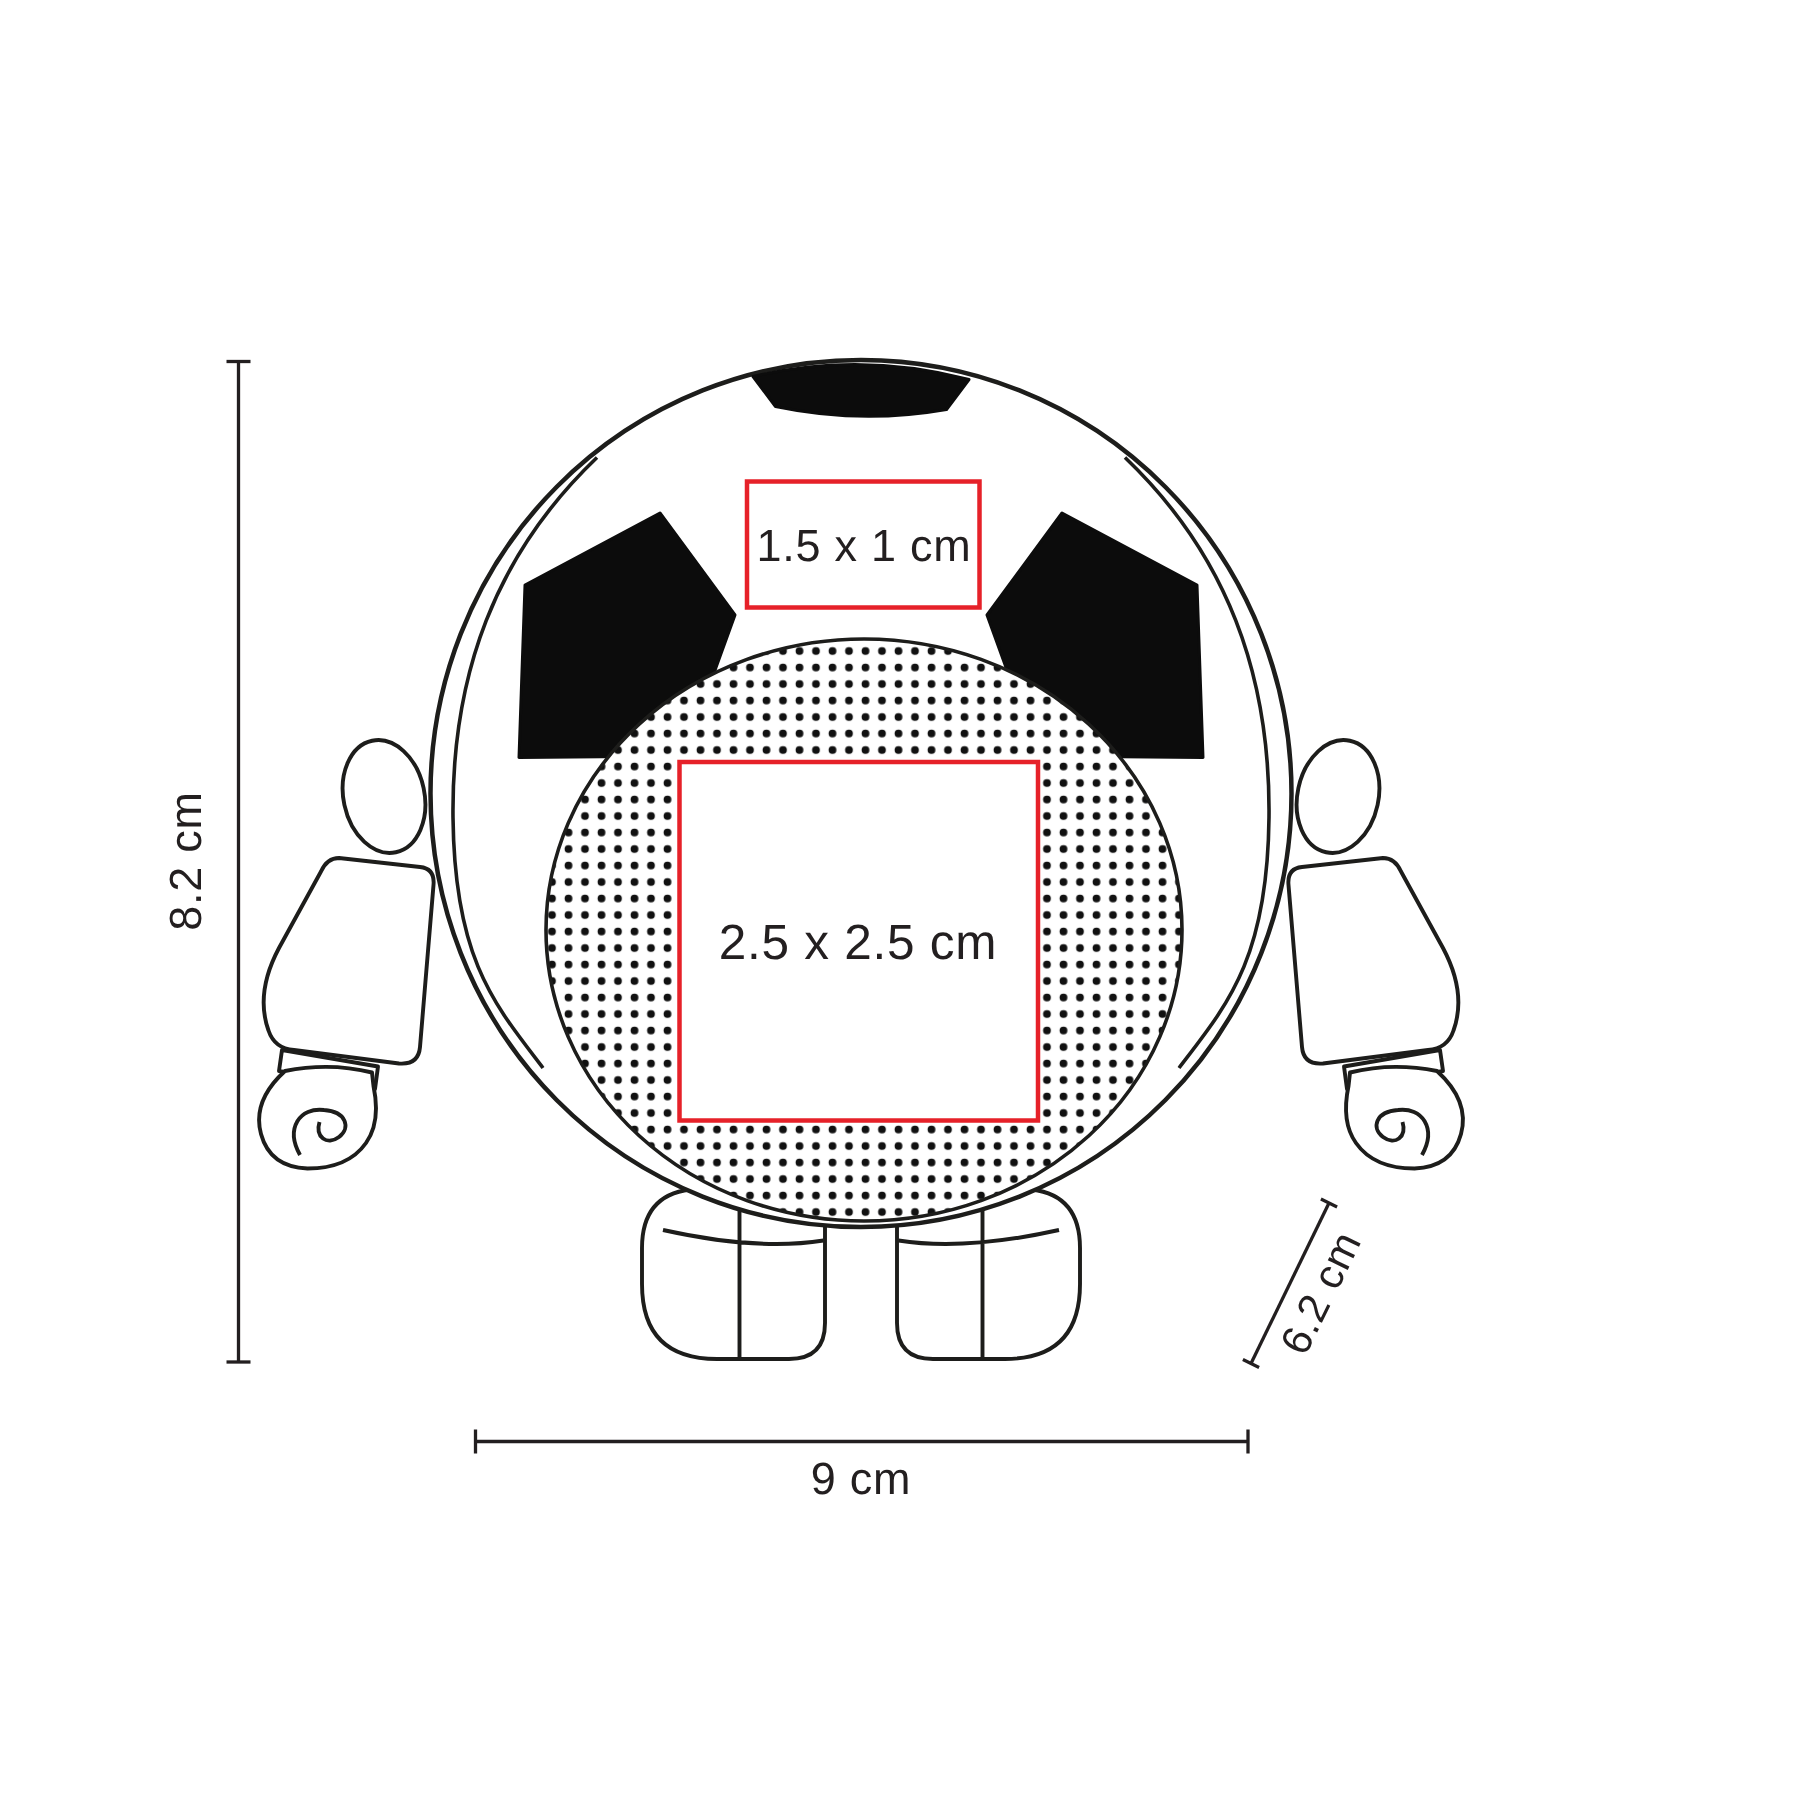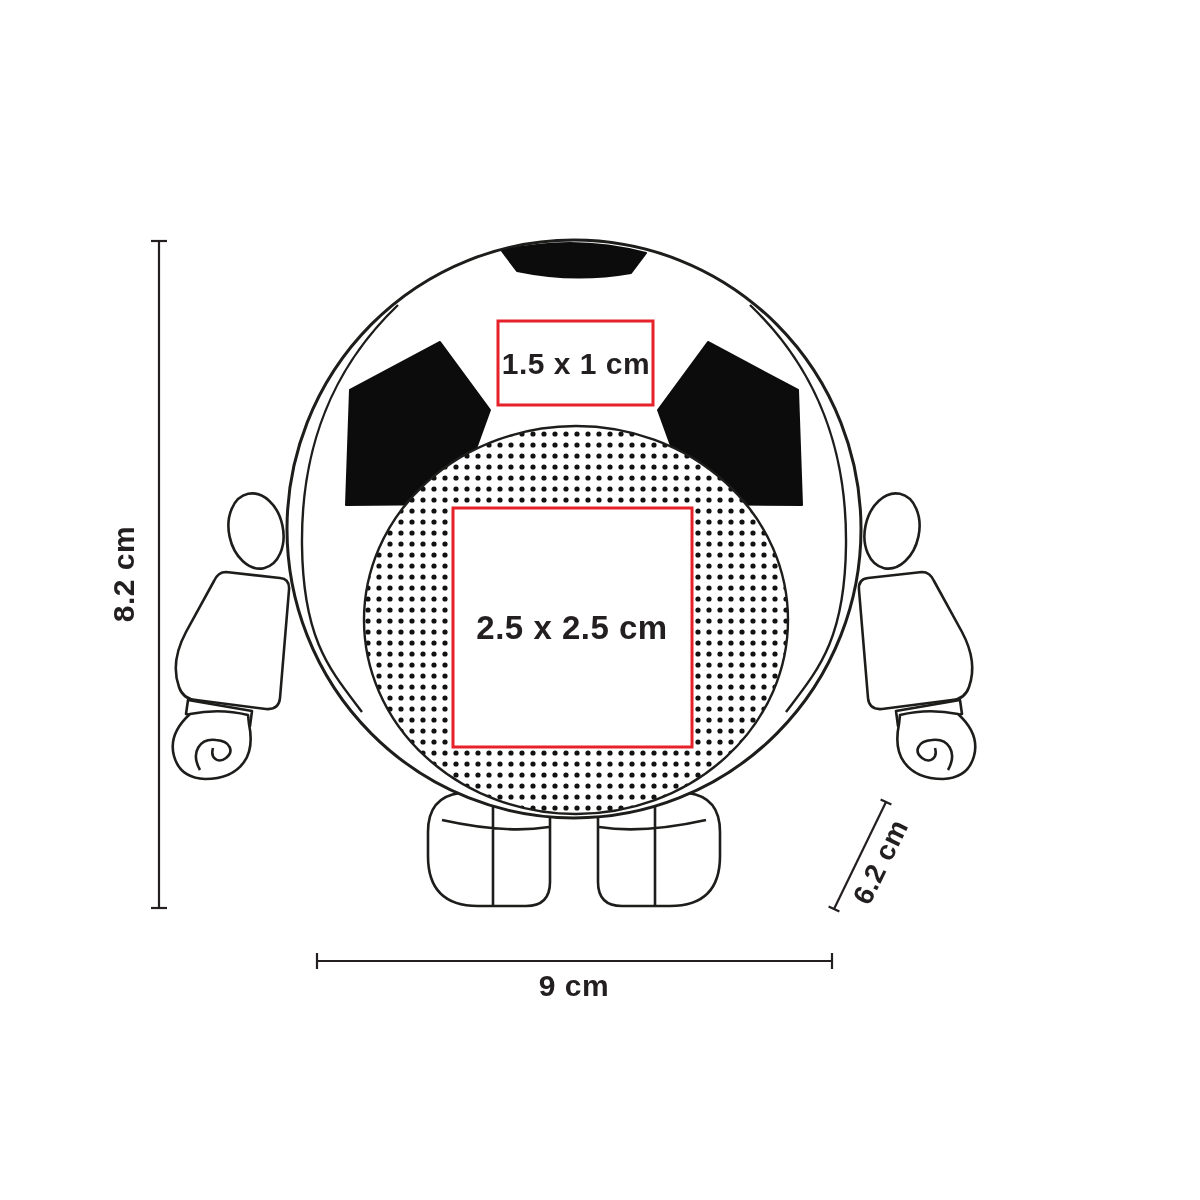--- a/index.html
+++ b/index.html
@@ -1,19 +1,18 @@
 <!DOCTYPE html>
 <html><head>
 <meta charset="utf-8">
 <style>
   html,body{margin:0;padding:0;background:#ffffff;}
   .stage{
     width:1200px;height:1200px;position:relative;background:#ffffff;
     font-family:"Liberation Sans", sans-serif;
-    font-weight:bold;
   }
   svg text{
     font-family:"Liberation Sans", sans-serif;
     fill:#231f20;
     letter-spacing:0.5px;
   }
 </style>
 </head>
 <body>
 

